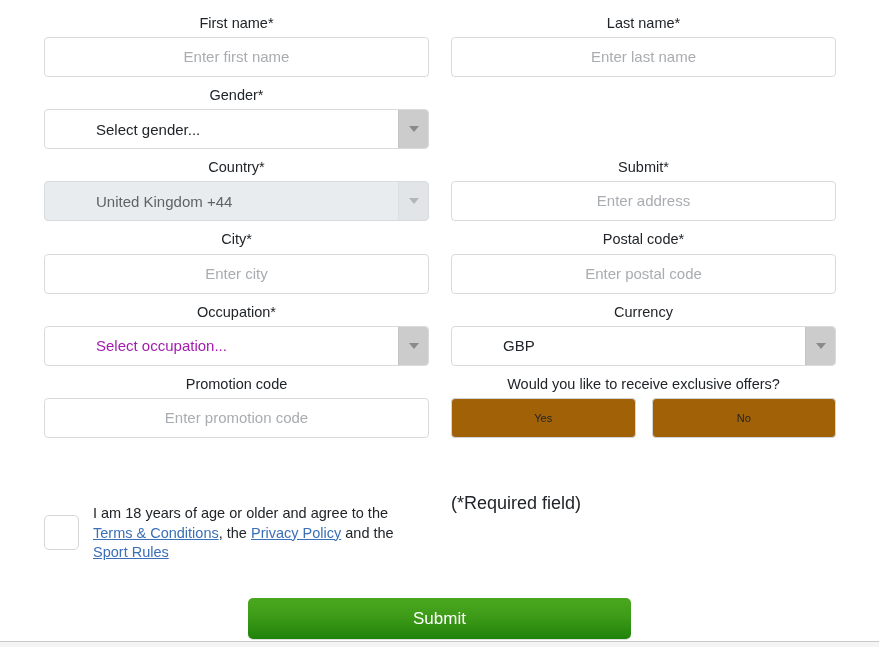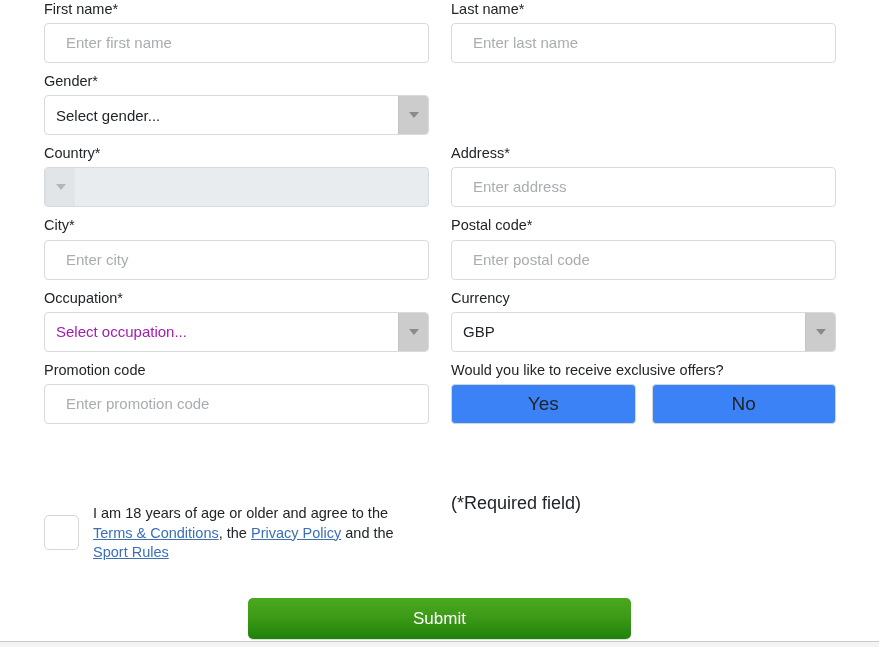--- a/index.html
+++ b/index.html
@@ -16,22 +16,23 @@
   .page {
     position: relative;
     width: 879px;
     height: 647px;
     background: #ffffff;
   }
 
   .form-grid {
     position: absolute;
     left: 44px;
-    top: 0px;
+    top: 14px;
     width: 792px;
+    text-align: center;
   }
 
   .row {
     display: flex;
     gap: 22px;
     width: 792px;
   }
 
   .col {
     width: 385px;
@@ -73,20 +74,21 @@
   .select {
     position: relative;
     width: 100%;
     height: 40px;
     border: 1px solid #d8dbde;
     border-radius: 4px;
     background: #ffffff;
     display: flex;
     align-items: stretch;
     overflow: hidden;
+    padding-left: 40px;
   }
   .select .sel-text {
     flex: 1 1 auto;
     display: flex;
     align-items: center;
     padding: 0 11px;
     font-size: 15px;
     color: #212529;
     white-space: nowrap;
     overflow: hidden;
@@ -132,22 +134,22 @@
   
   .choice-row {
     display: flex;
     gap: 16px;
   }
   .choice-btn {
     width: 216px;
     height: 40px;
     border: 1px solid #d2d5d8;
     border-radius: 4px;
-    background: #3b82f6;
-    font-size: 19px;
+    background: #a16207;
+    font-size: 11px;
     color: #212529;
     font-family: "Liberation Sans", sans-serif;
     display: flex;
     align-items: center;
     justify-content: center;
     cursor: pointer;
   }
 
   
   .bottom {
@@ -266,29 +268,30 @@
           </div>
         </div>
       </div>
     </div>
 
     <div class="row">
       <div class="col">
         <div class="field">
           <span class="label">Country*</span>
           <div class="select disabled">
+            <span class="sel-text">United Kingdom +44</span>
             <span class="sel-btn">
               <span class="caret"></span>
             </span>
           </div>
         </div>
       </div>
       <div class="col">
         <div class="field">
-          <span class="label">Address*</span>
+          <span class="label">Submit*</span>
           <div class="input">
             <span class="ph">Enter address</span>
           </div>
         </div>
       </div>
     </div>
 
     <div class="row">
       <div class="col">
         <div class="field">

